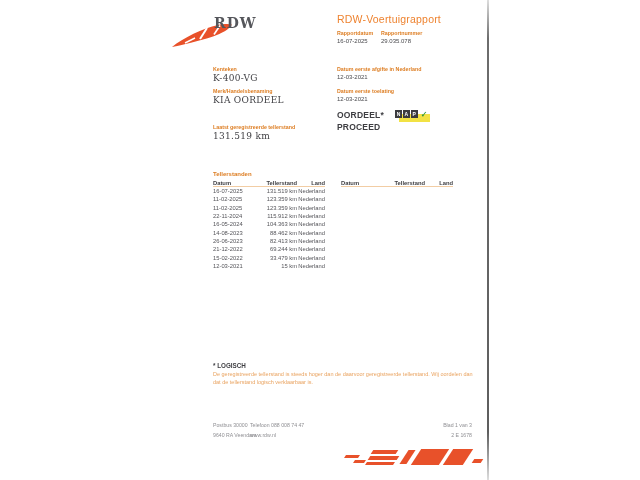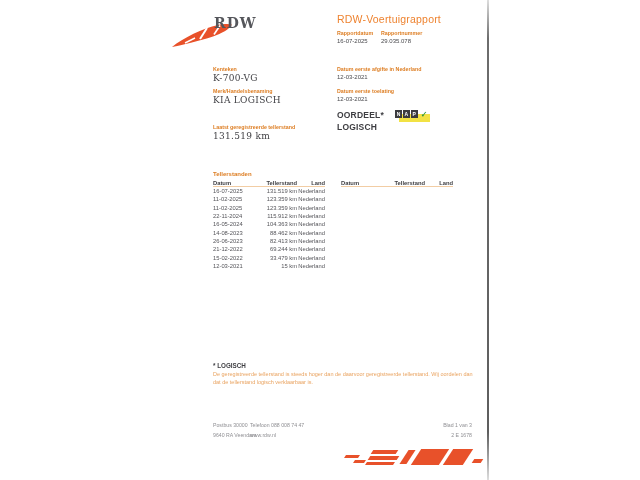--- a/index.html
+++ b/index.html
@@ -98,34 +98,34 @@
   </svg>
   <div class="logo-text">RDW</div>
   <div class="doc-title">RDW-Voertuigrapport</div>
 
   <div class="lbl meta-date-lbl">Rapportdatum</div>
   <div class="val-sm meta-date-val">16-07-2025</div>
   <div class="lbl meta-num-lbl">Rapportnummer</div>
   <div class="val-sm meta-num-val">29.035.078</div>
 
   <div class="lbl kenteken-lbl">Kenteken</div>
-  <div class="val-lg kenteken-val">K-700-VG</div>
+  <div class="val-lg kenteken-val">K-400-VG</div>
   <div class="lbl merk-lbl">Merk/Handelsbenaming</div>
-  <div class="val-lg merk-val">KIA LOGISCH</div>
+  <div class="val-lg merk-val">KIA OORDEEL</div>
   <div class="lbl teller-lbl">Laatst geregistreerde tellerstand</div>
   <div class="val-lg teller-val">131.519 km</div>
 
   <div class="lbl afgifte-lbl">Datum eerste afgifte in Nederland</div>
   <div class="val-sm afgifte-val">12-03-2021</div>
   <div class="lbl toelating-lbl">Datum eerste toelating</div>
   <div class="val-sm toelating-val">12-03-2021</div>
 
   <div class="oordeel">
     <div>OORDEEL*</div>
-    <div>LOGISCH</div>
+    <div>PROCEED</div>
   </div>
 
   <div class="nap">
     <div class="nap-highlight"></div>
     <div class="nap-box nap-n">N</div>
     <div class="nap-box nap-a">A</div>
     <div class="nap-box nap-p">P</div>
     <div class="nap-check">✓</div>
   </div>
 

